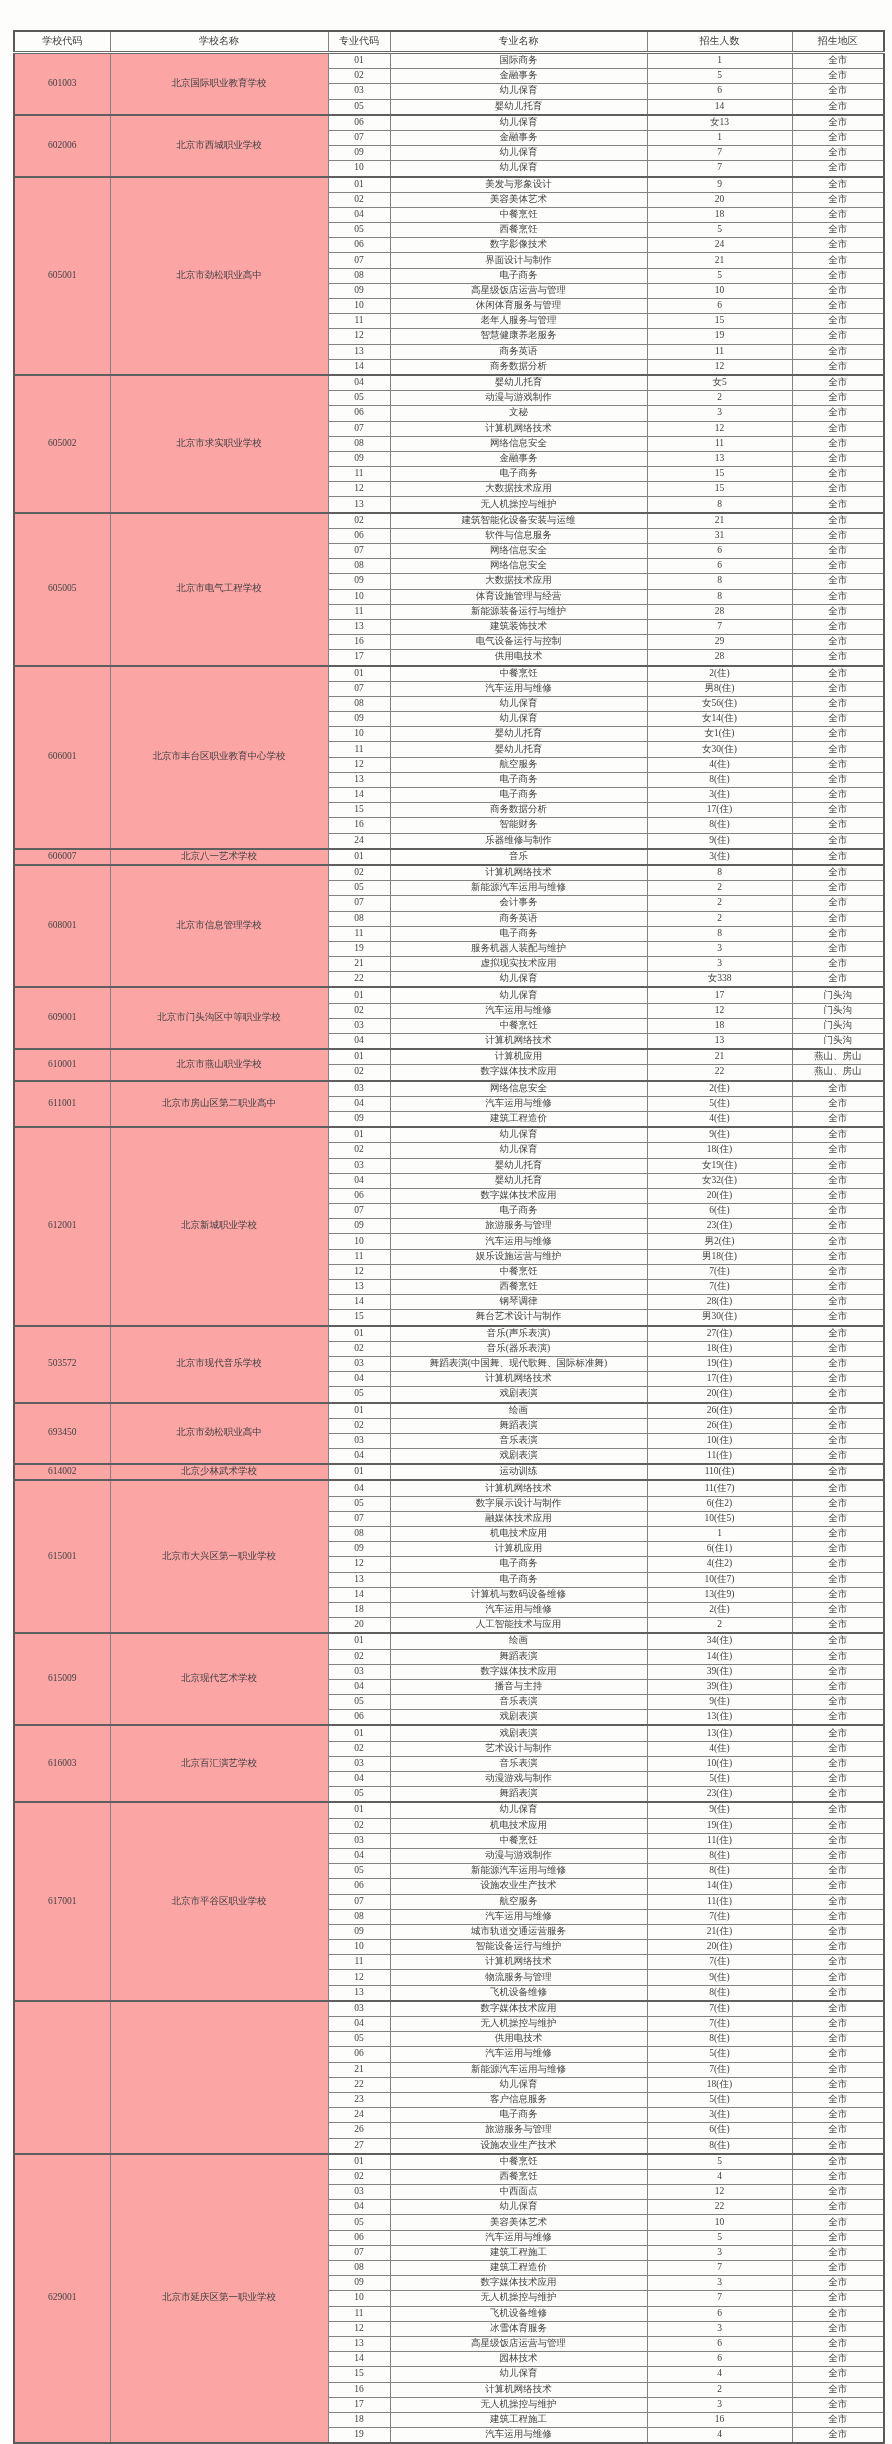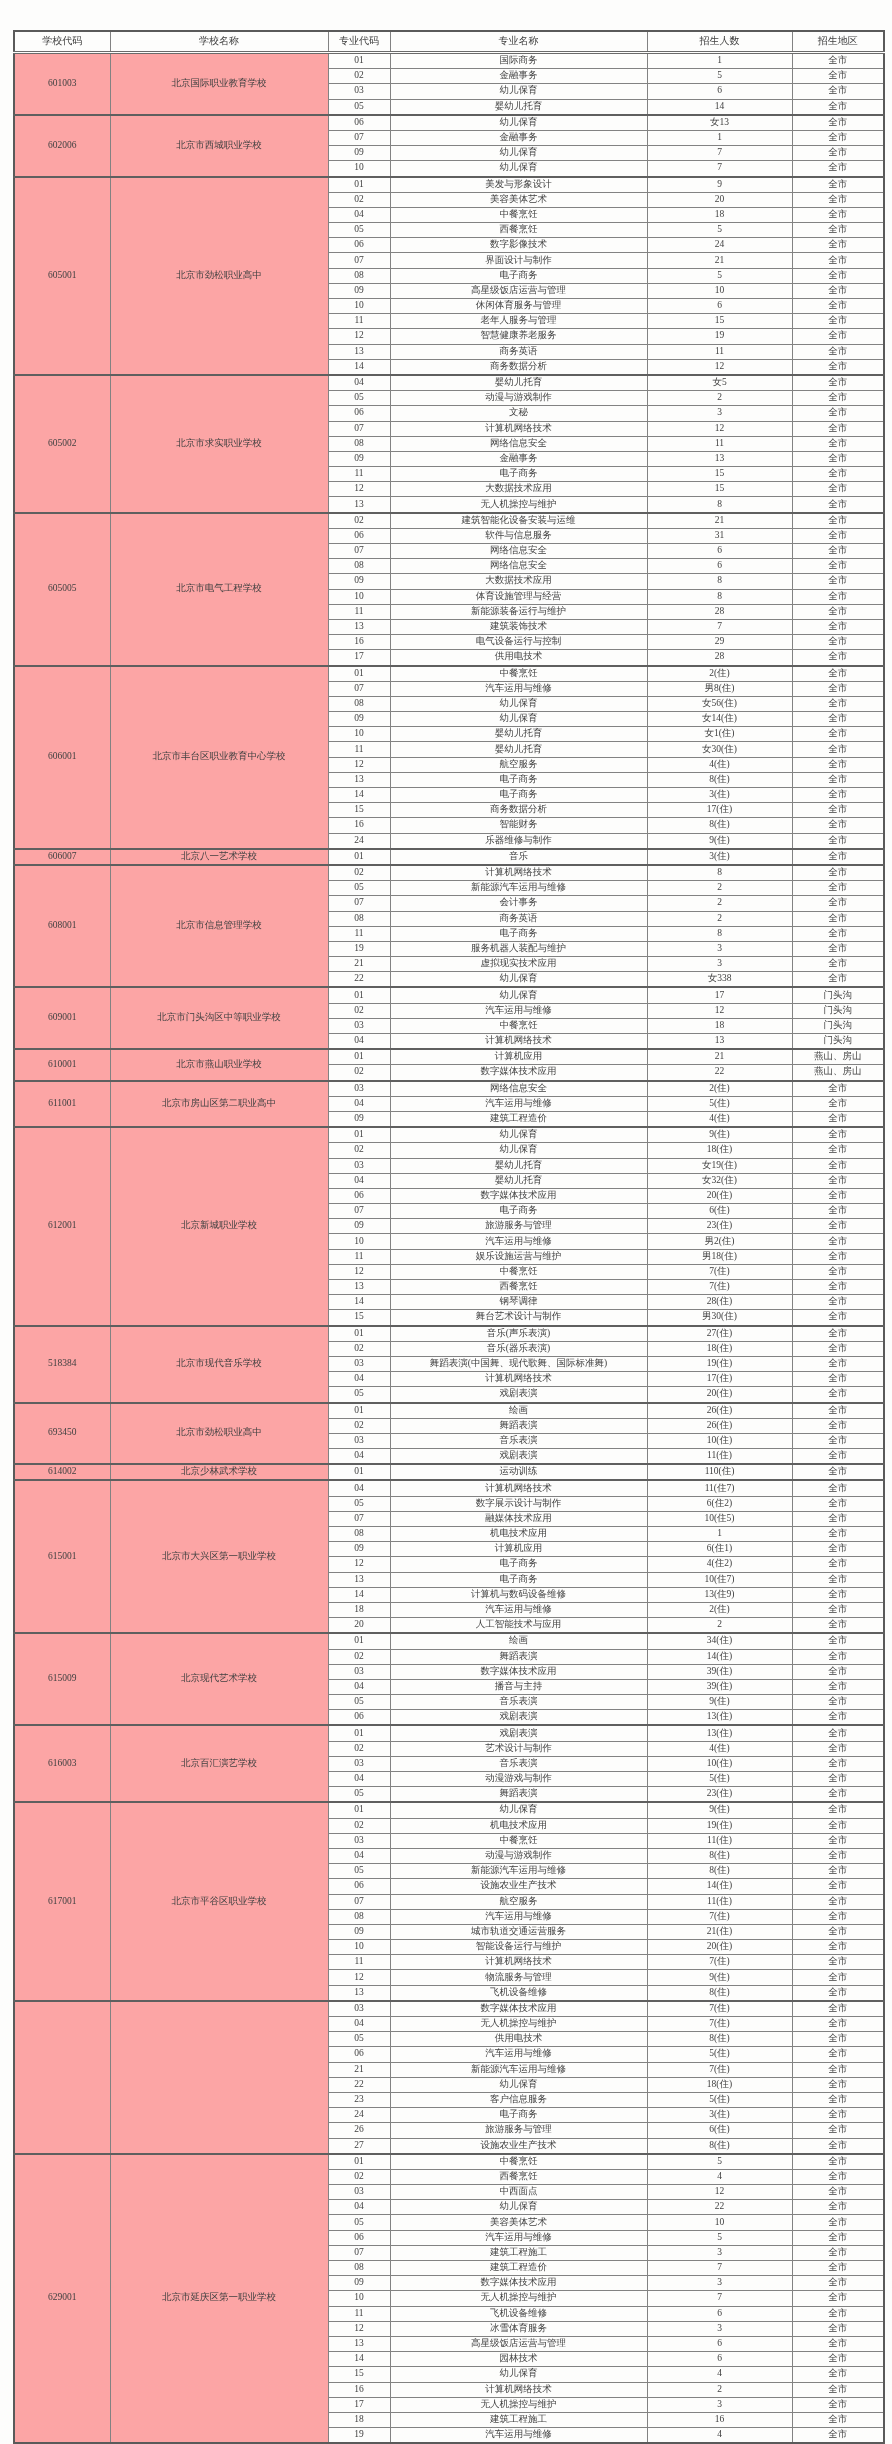--- a/index.html
+++ b/index.html
@@ -566,21 +566,21 @@
           <td>28(住)</td>
           <td>全市</td>
         </tr>
         <tr>
           <td>15</td>
           <td>舞台艺术设计与制作</td>
           <td>男30(住)</td>
           <td>全市</td>
         </tr>
         <tr class="block-start">
-          <td rowspan="5" class="code-cell">518384</td>
+          <td rowspan="5" class="code-cell">503572</td>
           <td rowspan="5" class="name-cell">北京市现代音乐学校</td>
           <td>01</td>
           <td>音乐(声乐表演)</td>
           <td>27(住)</td>
           <td>全市</td>
         </tr>
         <tr>
           <td>02</td>
           <td>音乐(器乐表演)</td>
           <td>18(住)</td>

